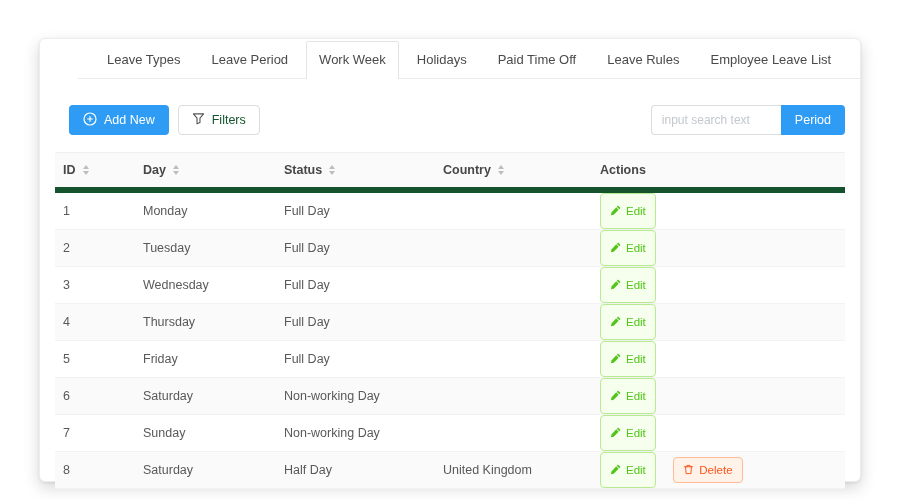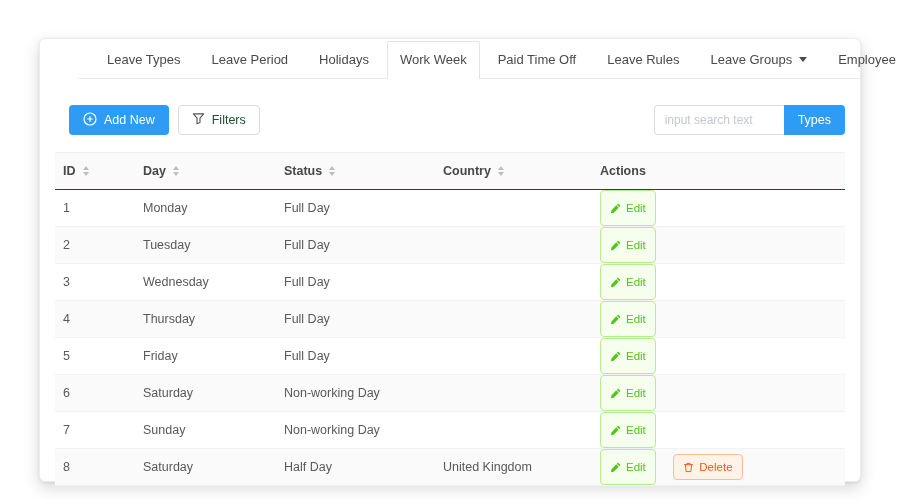--- a/index.html
+++ b/index.html
@@ -63,21 +63,21 @@
   
   table {
     width:calc(100% - 30px); margin:17px 15px 0; border-collapse:collapse;
     font-size:12.5px; table-layout:fixed;
   }
   col.c-id{width:80px} col.c-day{width:141px} col.c-status{width:159px}
   col.c-country{width:157px} col.c-actions{width:auto}
   thead th {
     background:#fafafa; text-align:left; font-weight:700; color:#474747;
     height:37px; padding:0 8px; border-top:1px solid #f0f0f0;
-    border-bottom:1px solid #14532d; font-size:12.5px;
+    border-bottom:6px solid #14532d; font-size:12.5px;
   }
   .th-inner { display:inline-flex; align-items:center; }
   .sorter { display:inline-flex; flex-direction:column; margin-left:7px; }
   .caret { width:0; height:0; border-left:3.5px solid transparent; border-right:3.5px solid transparent; }
   .caret.up { border-bottom:4px solid #bdbdbd; margin-bottom:2px; }
   .caret.down { border-top:4px solid #bdbdbd; }
   tbody td {
     height:30px; padding:0 8px; color:#595959; border-bottom:1px solid #f2f2f2;
     white-space:nowrap; overflow:hidden;
   }
@@ -110,39 +110,35 @@
 
   <div class="tabbar">
       <div class="tab">
     <span class="tab-label">Leave Types</span>
 
   </div>
       <div class="tab">
     <span class="tab-label">Leave Period</span>
 
   </div>
-      <div class="tab">
-    <span class="tab-label">Holidays</span>
-
-  </div>
       <div class="tab active">
     <span class="tab-label">Work Week</span>
 
   </div>
       <div class="tab">
+    <span class="tab-label">Holidays</span>
+
+  </div>
+      <div class="tab">
     <span class="tab-label">Paid Time Off</span>
 
   </div>
       <div class="tab">
     <span class="tab-label">Leave Rules</span>
 
-  </div>
-      <div class="tab has-caret">
-    <span class="tab-label">Leave Groups</span>
-    <span class="tab-caret"></span>
   </div>
       <div class="tab">
     <span class="tab-label">Employee Leave List</span>
 
   </div>
     </div>
 
   <div class="toolbar">
     <button class="btn-add">
       <span>
@@ -156,21 +152,21 @@
     <button class="btn-filters">
       <span>
         <svg width="13" height="13" viewBox="0 0 14 14" fill="none" stroke="#555555" stroke-width="1.2" stroke-linejoin="round">
           <path d="M1.5 2 H12.5 L8.6 6.6 V11.2 L5.4 12.6 V6.6 Z"></path>
         </svg>
       </span>
       <span>Filters</span>
     </button>
     <div class="search-group">
       <input class="search-input" type="text" placeholder="input search text" style="">
-      <button class="btn-search">Types</button>
+      <button class="btn-search">Period</button>
     </div>
   </div>
 
   <table>
     <colgroup>
       <col class="c-id">
         <col class="c-day">
         <col class="c-status">
         <col class="c-country">
         <col class="c-actions">

